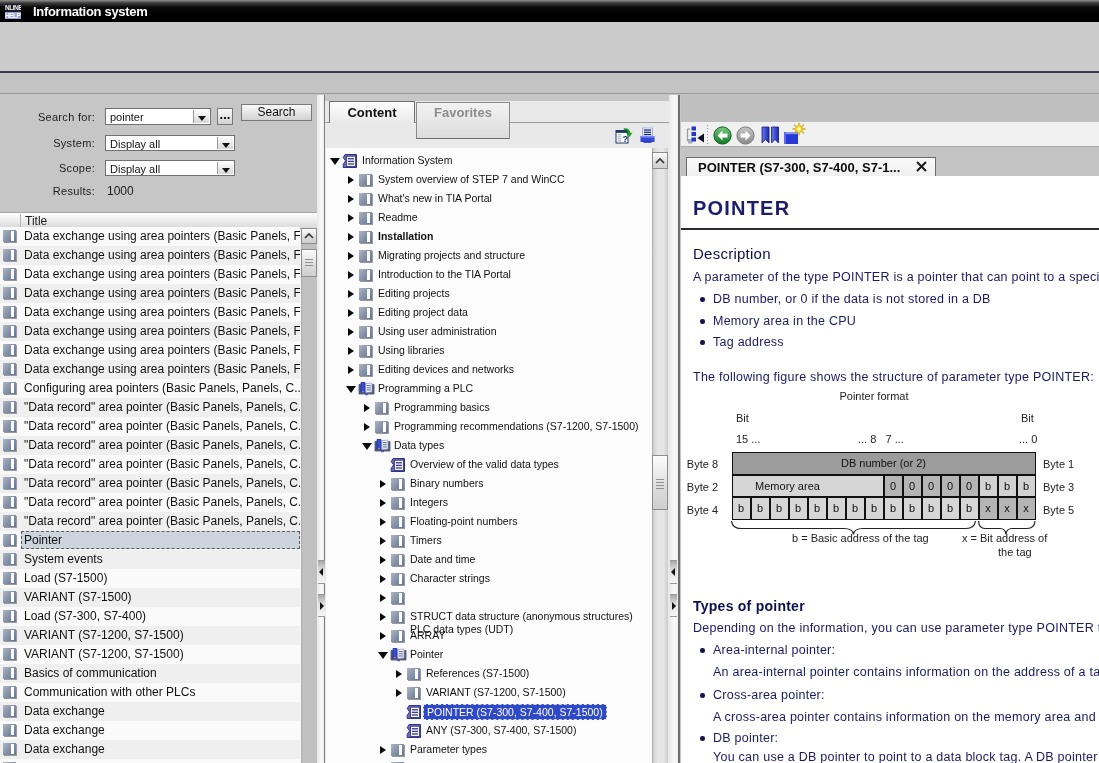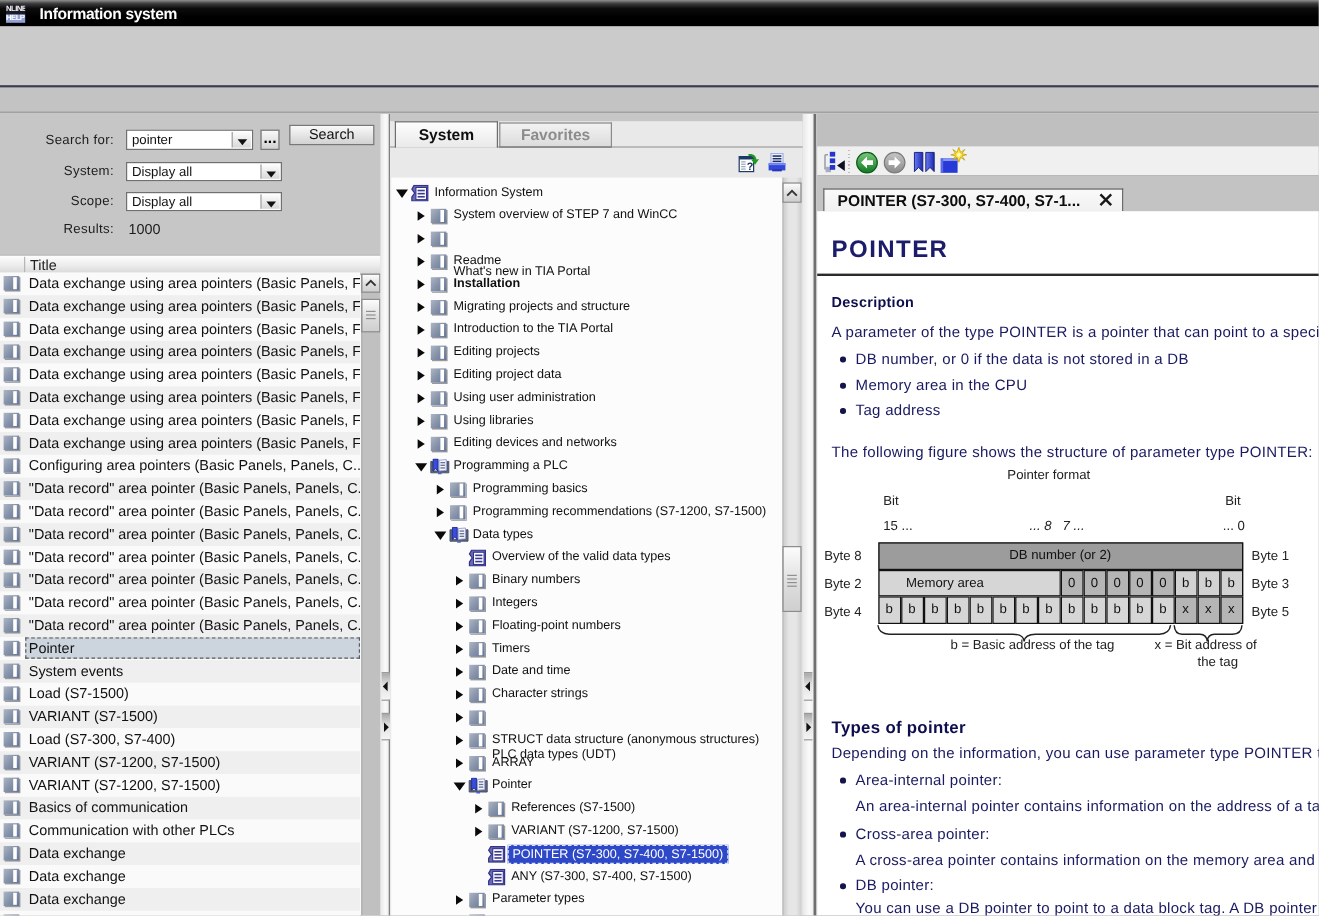--- a/index.html
+++ b/index.html
@@ -250,22 +250,22 @@
 <svg class="ab" style="left:317px;top:567px;" width="8" height="10">
     <path d="M6 1 L2 5 L6 9 Z" fill="#111"></path>
   </svg>
 <svg class="ab" style="left:318px;top:601px;" width="8" height="10">
     <path d="M2 1 L6 5 L2 9 Z" fill="#111"></path>
   </svg>
 
 <div class="ab" style="left:325px;top:95px;width:344px;height:668px;background:#e9e9e9;"></div>
 <div class="ab" style="left:325px;top:95px;width:344px;height:6px;background:#c6c6c6;"></div>
 <div class="ab" style="left:325px;top:122px;width:344px;height:1px;background:#9d9d9d;"></div>
-<div class="ab" style="left:329px;top:101px;width:86px;height:22px;background:linear-gradient(#fdfdfd,#efefef 70%,#e9e9e9);border:1px solid #6e6e6e;border-bottom:none;font-size:13px;font-weight:bold;color:#0f0f0f;text-align:center;line-height:21px;">System</div>
-<div class="ab" style="left:416px;top:102px;width:94px;height:21px;background:linear-gradient(#f2f2f2,#dcdcdc);border:1px solid #8a8a8a;border-bottom:1px solid #6e6e6e;font-size:13px;font-weight:bold;color:#8c8c8c;text-align:center;line-height:20px;">Favorites</div>
+<div class="ab" style="left:329px;top:101px;width:86px;height:22px;background:linear-gradient(#fdfdfd,#efefef 70%,#e9e9e9);border:1px solid #6e6e6e;border-bottom:none;font-size:13px;font-weight:bold;color:#0f0f0f;text-align:center;line-height:21px;">Content</div>
+<div class="ab" style="left:416px;top:102px;width:94px;height:37px;background:linear-gradient(#f2f2f2,#dcdcdc);border:1px solid #8a8a8a;border-bottom:1px solid #6e6e6e;font-size:13px;font-weight:bold;color:#8c8c8c;text-align:center;line-height:20px;">Favorites</div>
 
 <svg class="ab" style="left:615px;top:127px;" width="19" height="18" viewBox="0 0 19 18">
  <rect x="1" y="3.5" width="12" height="12.5" fill="#fff" stroke="#1d3a66" stroke-width="1"></rect>
  <rect x="1" y="3.5" width="12" height="2.4" fill="#1d3a66"></rect>
  <rect x="2.6" y="7.4" width="3.8" height="1" fill="#9aa6b8"></rect>
     <rect x="2.6" y="9.4" width="3.8" height="1" fill="#9aa6b8"></rect>
  <rect x="2.6" y="11.4" width="3.8" height="1" fill="#9aa6b8"></rect>
     <rect x="2.6" y="13.4" width="3.8" height="1" fill="#9aa6b8"></rect>
  <text x="7.4" y="14.6" font-size="9" font-weight="bold" fill="#1c2f66" font-family="Liberation Sans,sans-serif">?</text>
  <path d="M8.5 1.5 C12.5 0.8 15 2.6 15.4 6 L17.6 5.4 L14.2 10.2 L11.2 6.3 L13.3 5.8 C12.9 3.4 11.3 2.6 8.9 3 Z" fill="#1f9c1f"></path>
@@ -292,21 +292,21 @@
 <div class="tr-lbl" style="left:362px;top:154.0px;">Information System</div>
 <div class="tri-r" style="left:348px;top:176.0px;"></div>
 <div class="ab bic" style="left:359px;top:174.0px;">
     <i></i>
   </div>
 <div class="tr-lbl" style="left:378px;top:173.0px;">System overview of STEP 7 and WinCC</div>
 <div class="tri-r" style="left:348px;top:195.0px;"></div>
 <div class="ab bic" style="left:359px;top:193.0px;">
     <i></i>
   </div>
-<div class="tr-lbl" style="left:378px;top:192.0px;margin-top:28px;">What's new in TIA Portal</div>
+<div class="tr-lbl" style="left:378px;top:192.0px;">What's new in TIA Portal</div>
 <div class="tri-r" style="left:348px;top:214.0px;"></div>
 <div class="ab bic" style="left:359px;top:212.0px;">
     <i></i>
   </div>
 <div class="tr-lbl" style="left:378px;top:211.0px;">Readme</div>
 <div class="tri-r" style="left:348px;top:233.0px;"></div>
 <div class="ab bic" style="left:359px;top:231.0px;">
     <i></i>
   </div>
 <div class="tr-lbl" style="left:378px;top:230.0px;font-weight:bold;">Installation</div>
@@ -553,34 +553,34 @@
  <rect x="1" y="10" width="2" height="12" fill="#5a6ae8"></rect>
  <g transform="translate(16,7)">
   <path d="M0 -6.2 L1.5 -2 L5 -4.5 L2.6 -0.9 L6.6 0 L2.6 0.9 L5 4.5 L1.5 2 L0 6.2 L-1.5 2 L-5 4.5 L-2.6 0.9 L-6.6 0 L-2.6 -0.9 L-5 -4.5 L-1.5 -2 Z" fill="#ffe23a" stroke="#b99a00" stroke-width="0.6"></path>
   <circle cx="0" cy="0" r="1.6" fill="#fff7c0"></circle>
  </g>
 </svg>
 <div class="ab" style="left:707px;top:125px;width:1px;height:20px;background:repeating-linear-gradient(#9a9a9a 0 1px,transparent 1px 3px);"></div>
 
 <div class="ab" style="left:693px;top:197px;font-size:20px;font-weight:bold;color:#1c1c6a;letter-spacing:1.2px;">POINTER</div>
 <div class="ab" style="left:681px;top:228px;width:418px;height:2px;background:#2b2b2b;"></div>
-<div class="ab bodytext" style="left:693px;top:245px;font-size:12px;font-weight:bold;color:#0e0e4e;">Description</div>
+<div class="ab bodytext" style="left:693px;top:245px;font-size:15px;font-weight:normal;color:#0e0e4e;">Description</div>
 <div class="ab bodytext" style="left:693px;top:270px;">A parameter of the type POINTER is a pointer that can point to a specific tag. It occupies 6 bytes (48 bits) in</div>
 <div class="ab" style="left:700px;top:297px;width:4.5px;height:4.5px;border-radius:50%;background:#14144e;"></div>
 <div class="ab bodytext" style="left:713px;top:292px;">DB number, or 0 if the data is not stored in a DB</div>
 <div class="ab" style="left:700px;top:319px;width:4.5px;height:4.5px;border-radius:50%;background:#14144e;"></div>
 <div class="ab bodytext" style="left:713px;top:314px;">Memory area in the CPU</div>
 <div class="ab" style="left:700px;top:340px;width:4.5px;height:4.5px;border-radius:50%;background:#14144e;"></div>
 <div class="ab bodytext" style="left:713px;top:335px;">Tag address</div>
 <div class="ab bodytext" style="left:693px;top:370px;">The following figure shows the structure of parameter type POINTER:</div>
 <div class="ab" style="left:793px;top:390px;width:162px;text-align:center;font-size:11px;color:#222;">Pointer format</div>
 <div class="ab" style="left:736px;top:412px;font-size:11px;color:#222;">Bit</div>
 <div class="ab" style="left:1021px;top:412px;font-size:11px;color:#222;">Bit</div>
 <div class="ab" style="left:736px;top:433px;font-size:11px;color:#222;">15 ...</div>
-<div class="ab" style="left:858px;top:433px;font-size:11px;color:#222;font-style:italic;">... 8&nbsp;&nbsp;&nbsp;7 ...</div>
+<div class="ab" style="left:858px;top:433px;font-size:11px;color:#222;">... 8&nbsp;&nbsp;&nbsp;7 ...</div>
 <div class="ab" style="left:1019px;top:433px;font-size:11px;color:#222;">... 0</div>
 
 <div class="ab" style="left:678px;top:458px;width:40px;text-align:right;font-size:11px;color:#222;white-space:nowrap;">Byte 8</div>
 <div class="ab" style="left:678px;top:481px;width:40px;text-align:right;font-size:11px;color:#222;white-space:nowrap;">Byte 2</div>
 <div class="ab" style="left:678px;top:504px;width:40px;text-align:right;font-size:11px;color:#222;white-space:nowrap;">Byte 4</div>
 <div class="ab" style="left:1043px;top:458px;width:40px;font-size:11px;color:#222;white-space:nowrap;">Byte 1</div>
 <div class="ab" style="left:1043px;top:481px;width:40px;font-size:11px;color:#222;white-space:nowrap;">Byte 3</div>
 <div class="ab" style="left:1043px;top:504px;width:40px;font-size:11px;color:#222;white-space:nowrap;">Byte 5</div>
 <div class="ab" style="left:731.5px;top:452px;width:304px;height:68.1px;border:1px solid #111;"></div>
 <div class="ab" style="left:731.5px;top:452px;width:304px;height:22.7px;background:#9c9c9c;border:1px solid #111;"></div>

